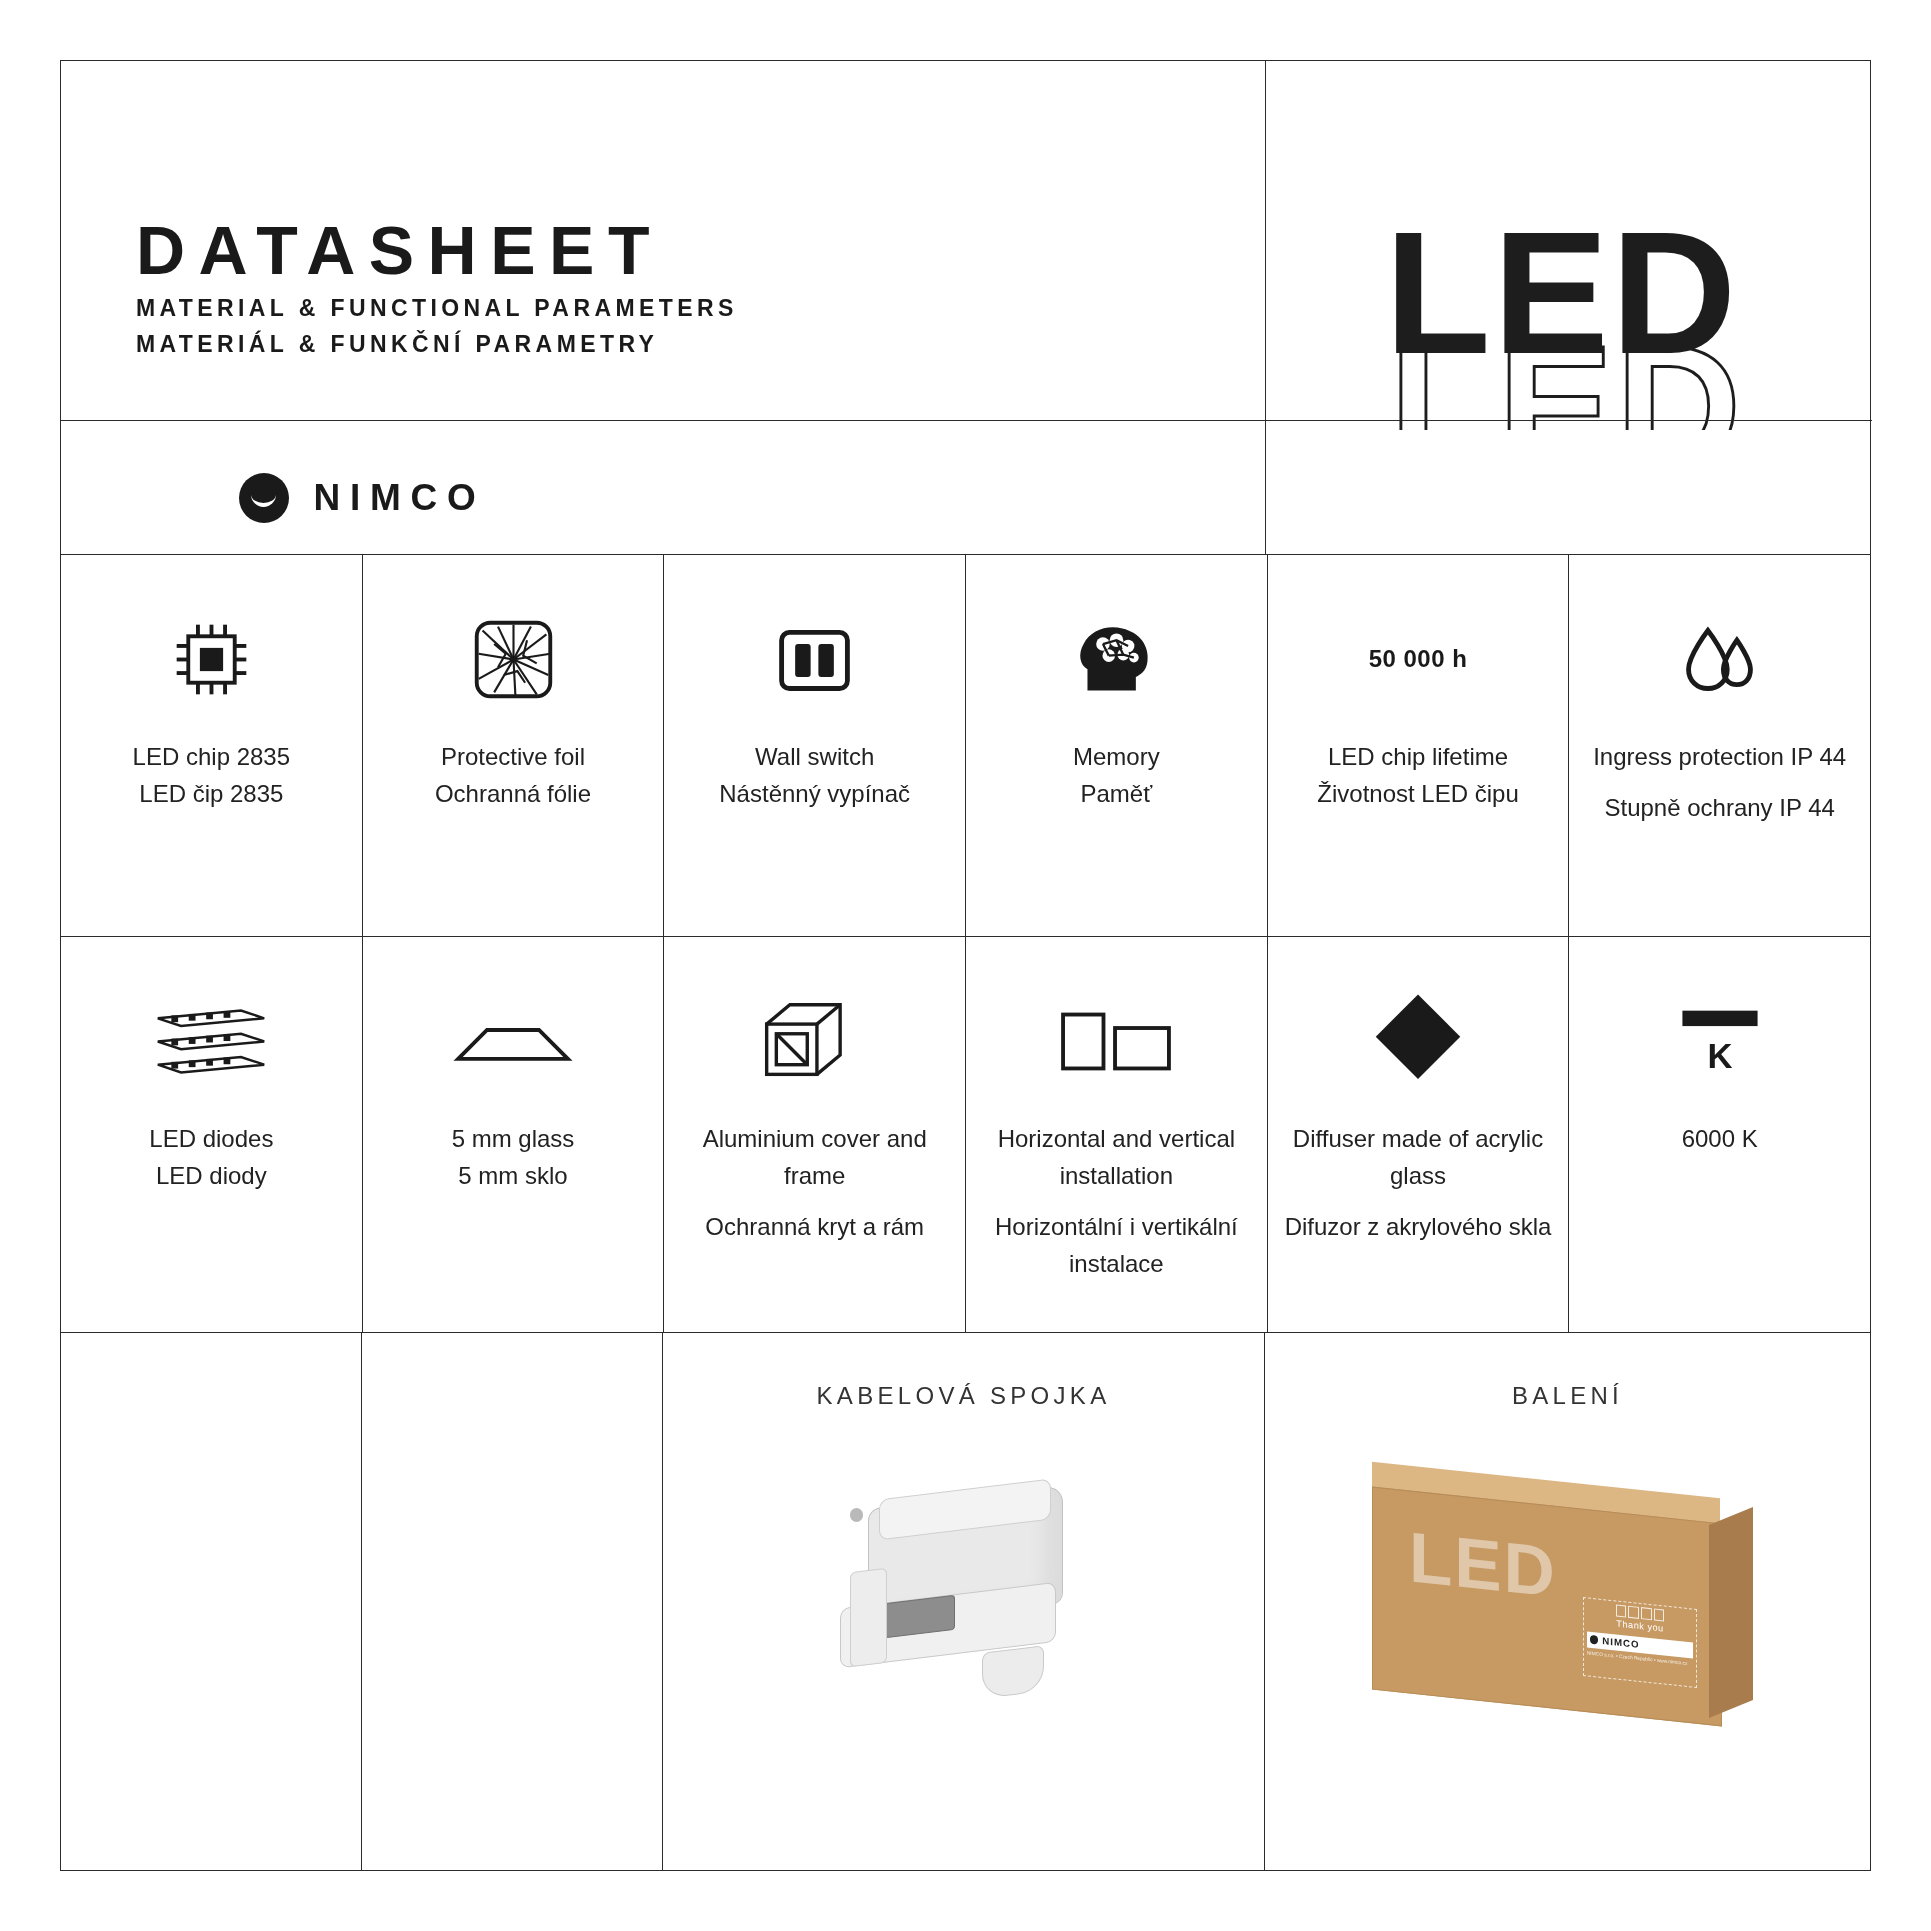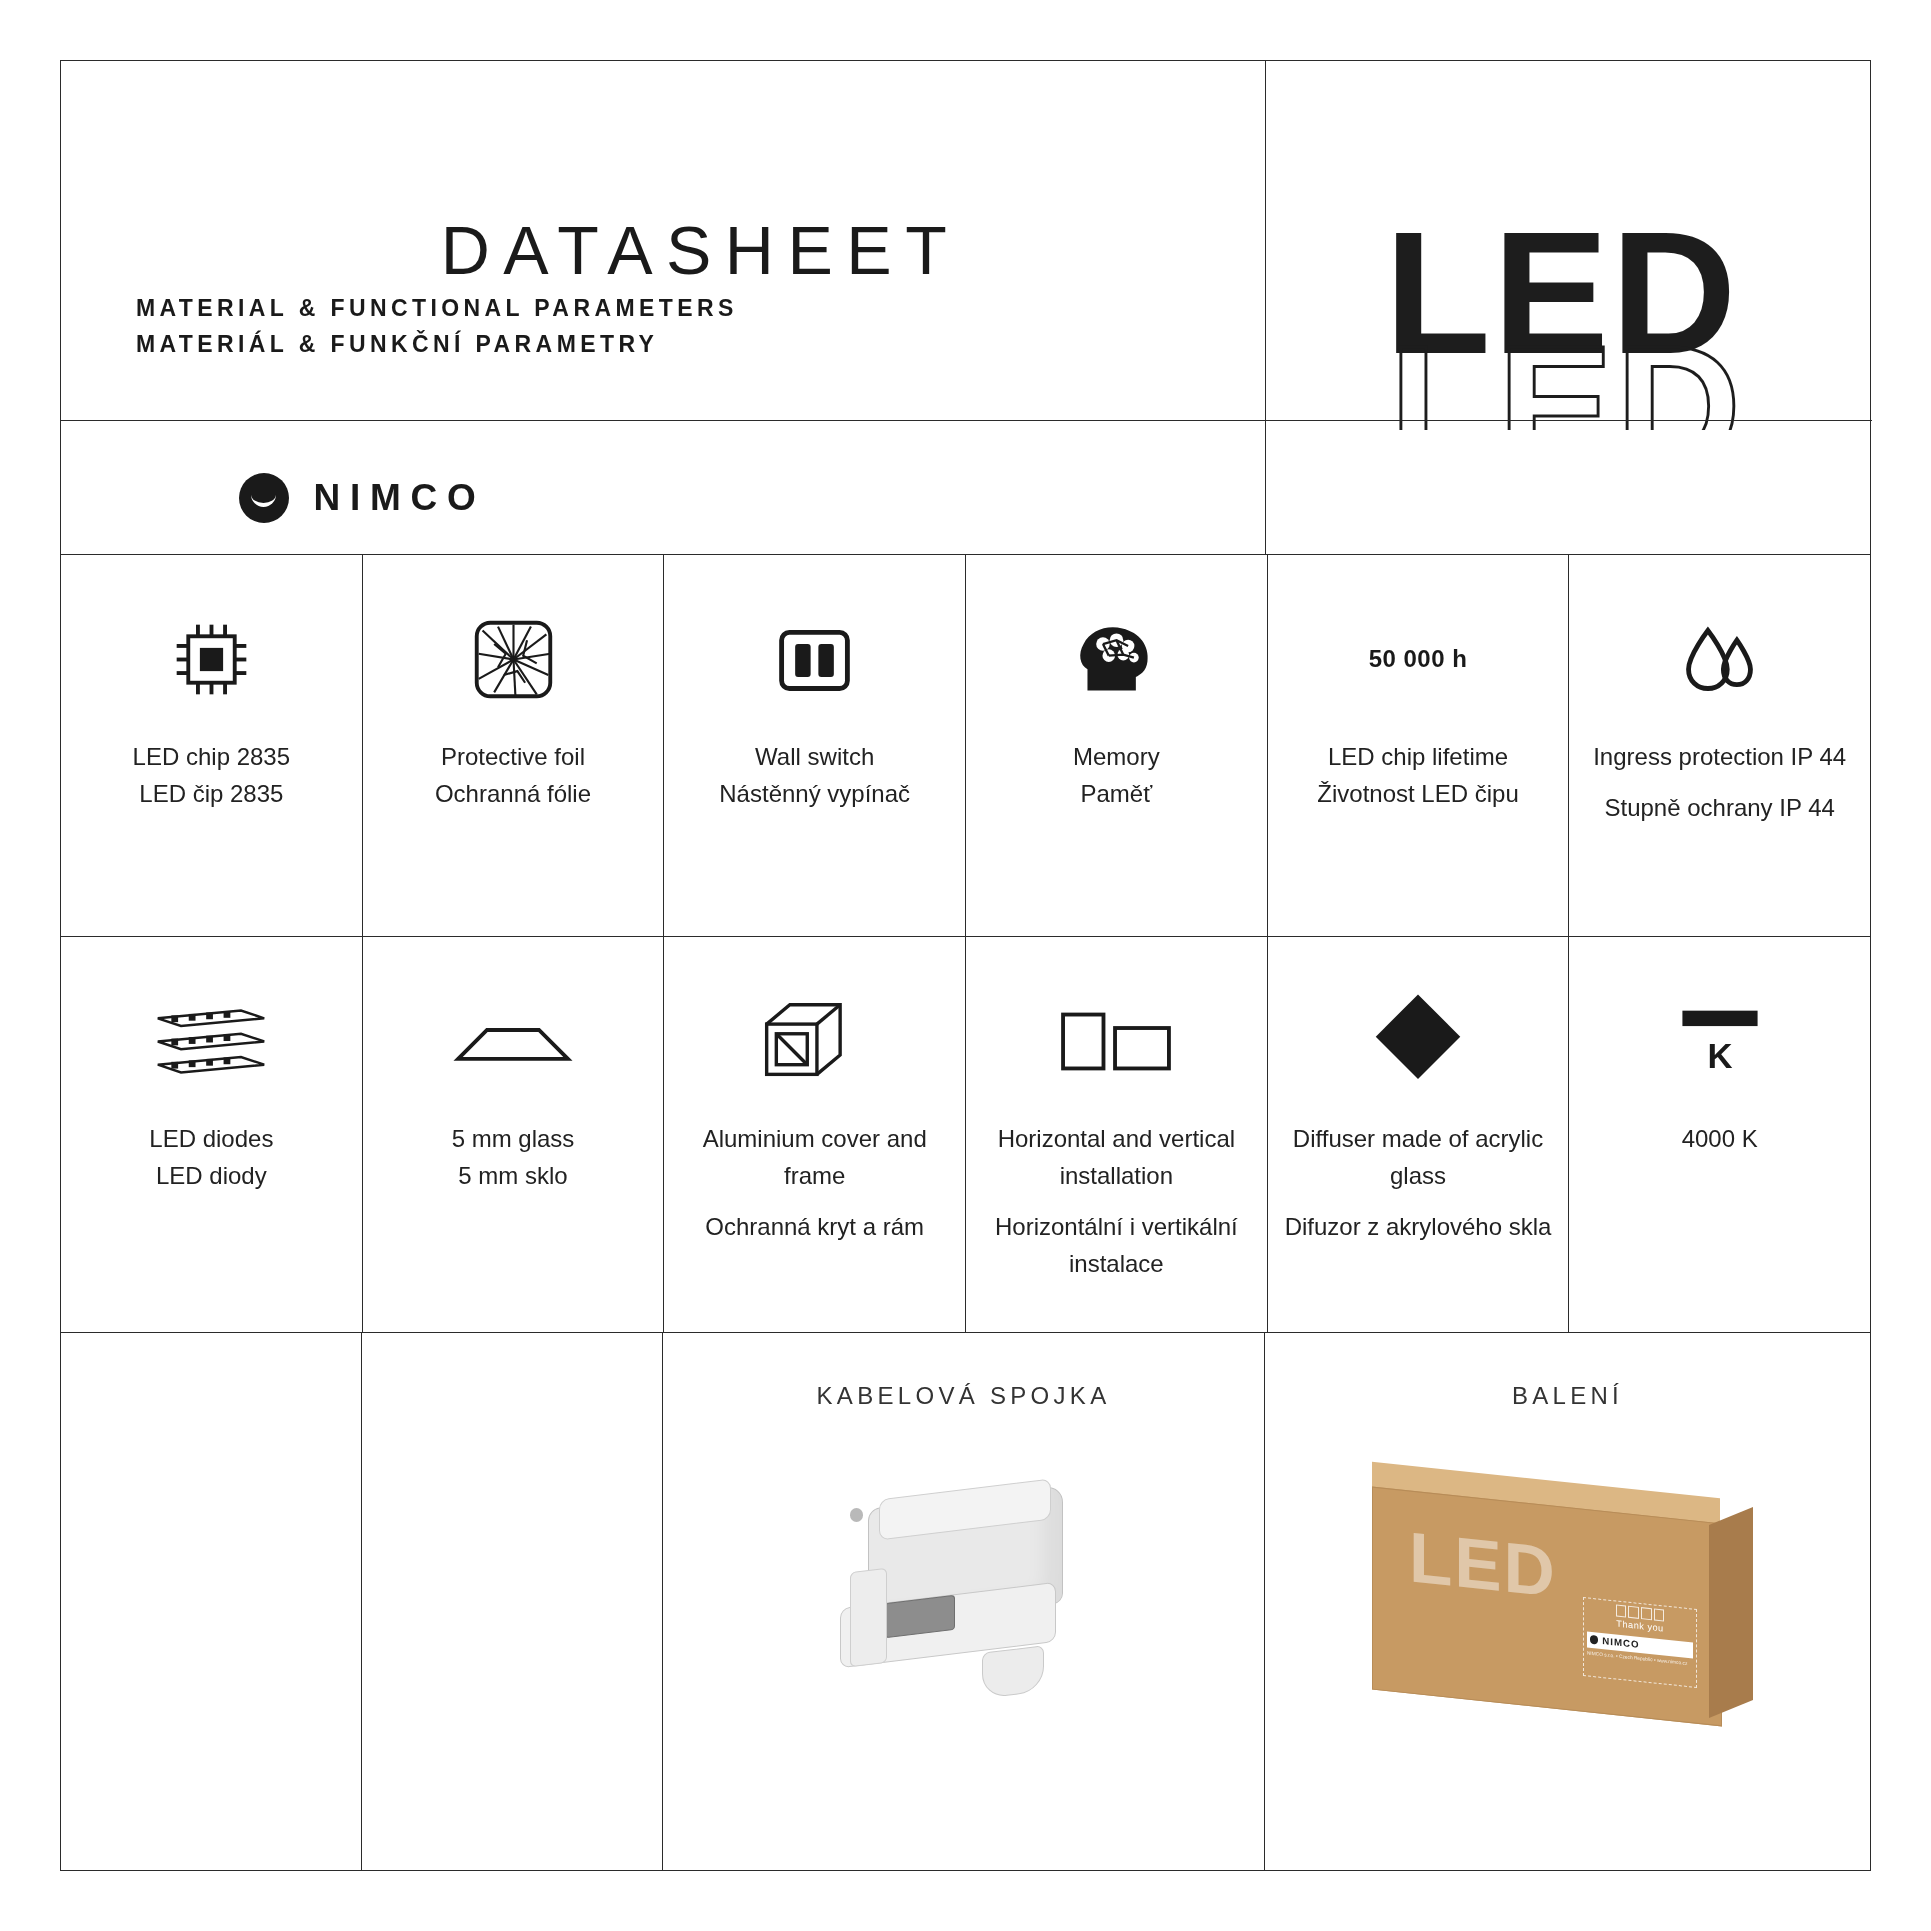--- a/index.html
+++ b/index.html
@@ -35,25 +35,24 @@
     box-sizing: border-box;
   }
   .header-left {
     flex: 0 0 1205px;
     border-right: 1.9px solid #2b2b2b;
     box-sizing: border-box;
     padding: 154px 0 0 75px;
   }
   .title {
     font-size: 68px;
-    font-weight: normal;
+    font-weight: bold;
     letter-spacing: 13.5px;
     line-height: 1.05;
     color: #1a1a1a;
-    text-align: center;
   }
   .subtitle {
     margin-top: 5px;
     font-size: 23px;
     font-weight: bold;
     letter-spacing: 4.4px;
     line-height: 1.55;
     color: #1a1a1a;
   }
   .header-right {
@@ -639,21 +638,21 @@
     </div>
 
     <div class="cell">
       <div class="icon-box">
         <svg width="106" height="93" viewBox="0 0 110 96">
           <rect x="16" y="16" width="78" height="16" fill="#1a1a1a"></rect>
           <text x="55" y="76" text-anchor="middle" font-family="Liberation Sans, sans-serif" font-size="36" font-weight="bold" fill="#1a1a1a">K</text>
         </svg>
       </div>
       <div class="cap">
-        <div>4000 K</div>
+        <div>6000 K</div>
       </div>
     </div>
 
   </div>
 
   <div class="bottom">
 
     <div class="bot-col bot-a"></div>
     <div class="bot-col bot-b"></div>
 

